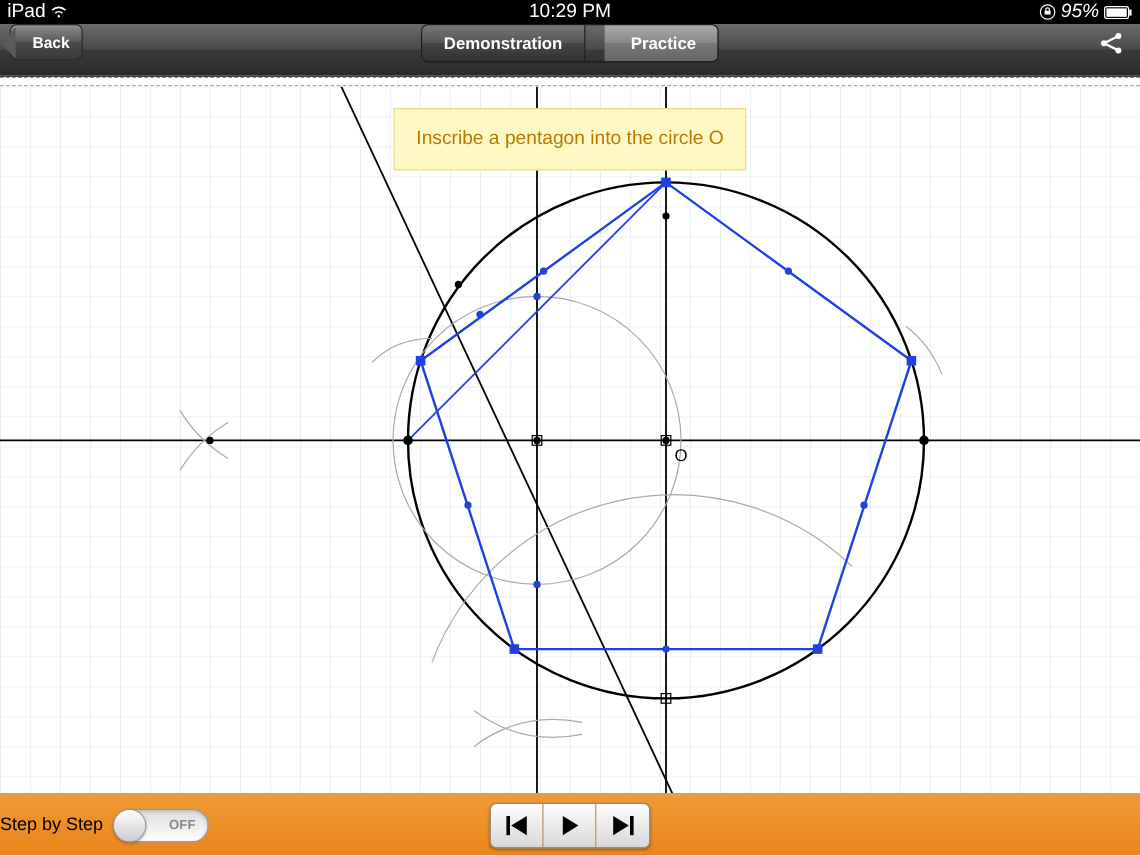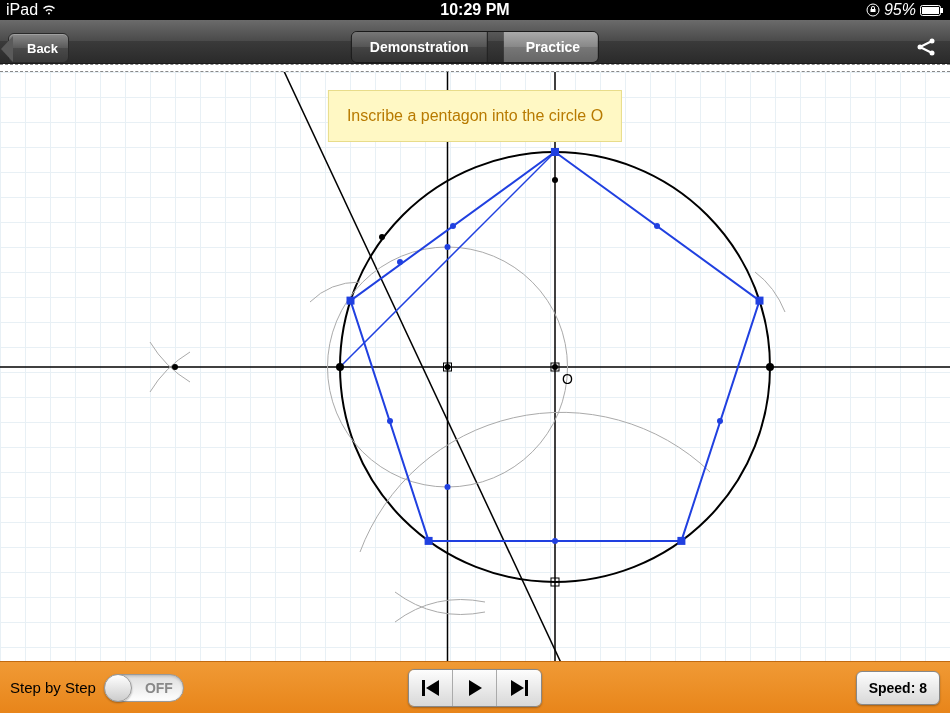--- a/index.html
+++ b/index.html
@@ -4,21 +4,21 @@
 <style>
 * { margin: 0; padding: 0; box-sizing: border-box; }
 body { font-family: -apple-system, Helvetica, Arial, sans-serif; width: 950px; height: 713px; overflow: hidden; background: #fff; }
 
 
 .status-bar { height: 20px; background: #000; color: #fff; display: flex; align-items: center; justify-content: space-between; font-size: 16px; padding: 0 6px; }
 .status-left { display: flex; align-items: center; gap: 4px; }
 .status-right { display: flex; align-items: center; gap: 4px; font-style: italic; }
 
 
-.nav-bar { height: 44px; background: linear-gradient(to bottom, #6b6b6b 0%, #4a4a4a 49%, #3a3a3a 50%, #2a2a2a 100%); border-bottom: 1px solid #1a1a1a; position: relative; display: flex; align-items: flex-end; padding: 0 8px; }
+.nav-bar { height: 44px; background: linear-gradient(to bottom, #6b6b6b 0%, #4a4a4a 49%, #3a3a3a 50%, #2a2a2a 100%); border-bottom: 1px solid #1a1a1a; position: relative; display: flex; align-items: flex-start; padding: 0 8px; }
 .back-button { height: 30px; padding: 0 10px 0 18px; background: linear-gradient(to bottom, #8a8a8a 0%, #5a5a5a 49%, #4a4a4a 50%, #3a3a3a 100%); border-radius: 6px; color: #fff; font-size: 13px; font-weight: bold; display: flex; align-items: center; border: 1px solid #2a2a2a; cursor: pointer; position: relative; box-shadow: inset 0 1px 0 rgba(255,255,255,0.2); }
 .back-button:before { content: ""; position: absolute; left: -8px; top: 2px; width: 0; height: 0; border-right: 12px solid #5a5a5a; border-top: 13px solid transparent; border-bottom: 13px solid transparent; }
 .seg-control { position: absolute; left: 50%; transform: translateX(-50%); display: flex; border-radius: 6px; overflow: hidden; border: 1px solid #1a1a1a; gap: 16px; }
 .seg-btn { height: 30px; padding: 0 18px; color: #fff; font-size: 14px; font-weight: bold; display: flex; align-items: center; cursor: pointer; background: linear-gradient(to bottom, #777 0%, #555 49%, #444 50%, #333 100%); border-right: 1px solid #222; }
 .seg-btn:last-child { border-right: none; padding-left: 22px; }
 .seg-btn.active { background: linear-gradient(to bottom, #aaa 0%, #888 49%, #777 50%, #666 100%); }
 .share-btn { margin-left: auto; width: 32px; height: 32px; display: flex; align-items: center; justify-content: center; cursor: pointer; }
 
 
 .ruler { height: 8px; background: #fff; border-bottom: 1px dashed #888; border-top: 1px dashed #888; }
@@ -29,41 +29,41 @@
   background-image:
     linear-gradient(to right, #e8f0f5 1px, transparent 1px),
     linear-gradient(to bottom, #e8f0f5 1px, transparent 1px);
   background-size: 25px 25px;
 }
 .instruction-box { position: absolute; top: 18px; left: 50%; transform: translateX(-50%); background: #fff8c4; border: 1px solid #e8dc8a; padding: 16px 18px; color: #b87a00; font-size: 16px; }
 .geom-svg { position: absolute; inset: 0; width: 100%; height: 100%; }
 .center-label { position: absolute; font-size: 14px; color: #000; }
 
 
-.bottom-bar { height: 52px; background: linear-gradient(to bottom, #f09a35 0%, #e8851a 100%); border-top: 1px solid #c06a10; display: flex; align-items: center; padding: 0 10px; }
+.bottom-bar { height: 52px; background: linear-gradient(to bottom, #f09a35 0%, #e8851a 100%); border-top: 1px solid #c06a10; display: flex; align-items: center; padding: 0 0; }
 .stepbystep { display: flex; align-items: center; gap: 8px; font-size: 15px; color: #000; }
 .toggle { width: 80px; height: 28px; background: linear-gradient(to bottom,#ddd,#fff); border-radius: 14px; border: 1px solid #999; position: relative; display: flex; align-items: center; cursor: pointer; box-shadow: inset 0 1px 3px rgba(0,0,0,0.2); }
-.toggle-off-label { position: absolute; right: 10px; font-size: 14px; font-weight: bold; color: #888; }
+.toggle-off-label { position: absolute; right: 10px; font-size: 11px; font-weight: bold; color: #888; }
 .toggle-knob { width: 28px; height: 28px; background: linear-gradient(to bottom,#fff,#ccc); border-radius: 50%; border: 1px solid #999; position: absolute; left: -1px; top: -1px; box-shadow: 0 1px 2px rgba(0,0,0,0.3); }
 .playback { position: absolute; left: 50%; transform: translateX(-50%); display: flex; border-radius: 6px; overflow: hidden; border: 1px solid #888; box-shadow: 0 1px 2px rgba(0,0,0,.3);}
 .play-btn { width: 44px; height: 36px; background: linear-gradient(to bottom,#fdfdfd,#d8d8d8); display: flex; align-items: center; justify-content: center; cursor: pointer; border-right: 1px solid #aaa; }
 .play-btn:last-child { border-right: none; }
 .speed-btn { margin-left: auto; height: 34px; padding: 0 12px; background: linear-gradient(to bottom,#fdfdfd,#d8d8d8); border: 1px solid #888; border-radius: 6px; font-size: 14px; font-weight: bold; display: flex; align-items: center; cursor: pointer; box-shadow: 0 1px 2px rgba(0,0,0,.3);}
 </style>
 </head>
 <body>
 
 <div class="status-bar">
   <div class="status-left">
     <span>iPad</span>
     <svg width="14" height="10" viewBox="0 0 14 10">
         <path d="M7 9.5 a1 1 0 1 0 0-2 a1 1 0 0 0 0 2 M3.5 5.5 a5 5 0 0 1 7 0 l-1 1 a3.6 3.6 0 0 0-5 0 z M1 3 a8.5 8.5 0 0 1 12 0 l-1 1 a7 7 0 0 0-10 0 z" fill="#fff"></path>
       </svg>
   </div>
-  <div style="position:absolute; left:50%; transform:translateX(-50%); font-weight:bold;">10:29 PM</div>
+  <div style="position:absolute; left:50%; transform:translateX(-50%); font-weight:normal;">10:29 PM</div>
   <div class="status-right">
     <svg width="14" height="14" viewBox="0 0 14 14">
         <circle cx="7" cy="7" r="6" fill="none" stroke="#fff" stroke-width="1"></circle>
         <path d="M5 6 v-1 a2 2 0 0 1 4 0 v1 h.5 v3 h-5 v-3 z M6 6 h2 v-1 a1 1 0 0 0-2 0 z" fill="#fff"></path>
       </svg>
     <span>95%</span>
     <svg width="24" height="11" viewBox="0 0 24 11">
         <rect x="0.5" y="0.5" width="20" height="10" rx="2" fill="none" stroke="#fff"></rect>
         <rect x="2" y="2" width="17" height="7" fill="#fff"></rect>
         <rect x="21" y="3" width="2" height="5" fill="#fff"></rect>
@@ -186,16 +186,13 @@
         </svg>
     </div>
     <div class="play-btn">
       <svg width="20" height="18" viewBox="0 0 20 18">
           <polygon points="2,1 2,17 15,9" fill="#000"></polygon>
           <rect x="16" y="1" width="3" height="16" fill="#000"></rect>
         </svg>
     </div>
   </div>
 
-  <div class="speed-btn">
-    <span>Speed: 8</span>
-  </div>
 </div>
 
 </body></html>

